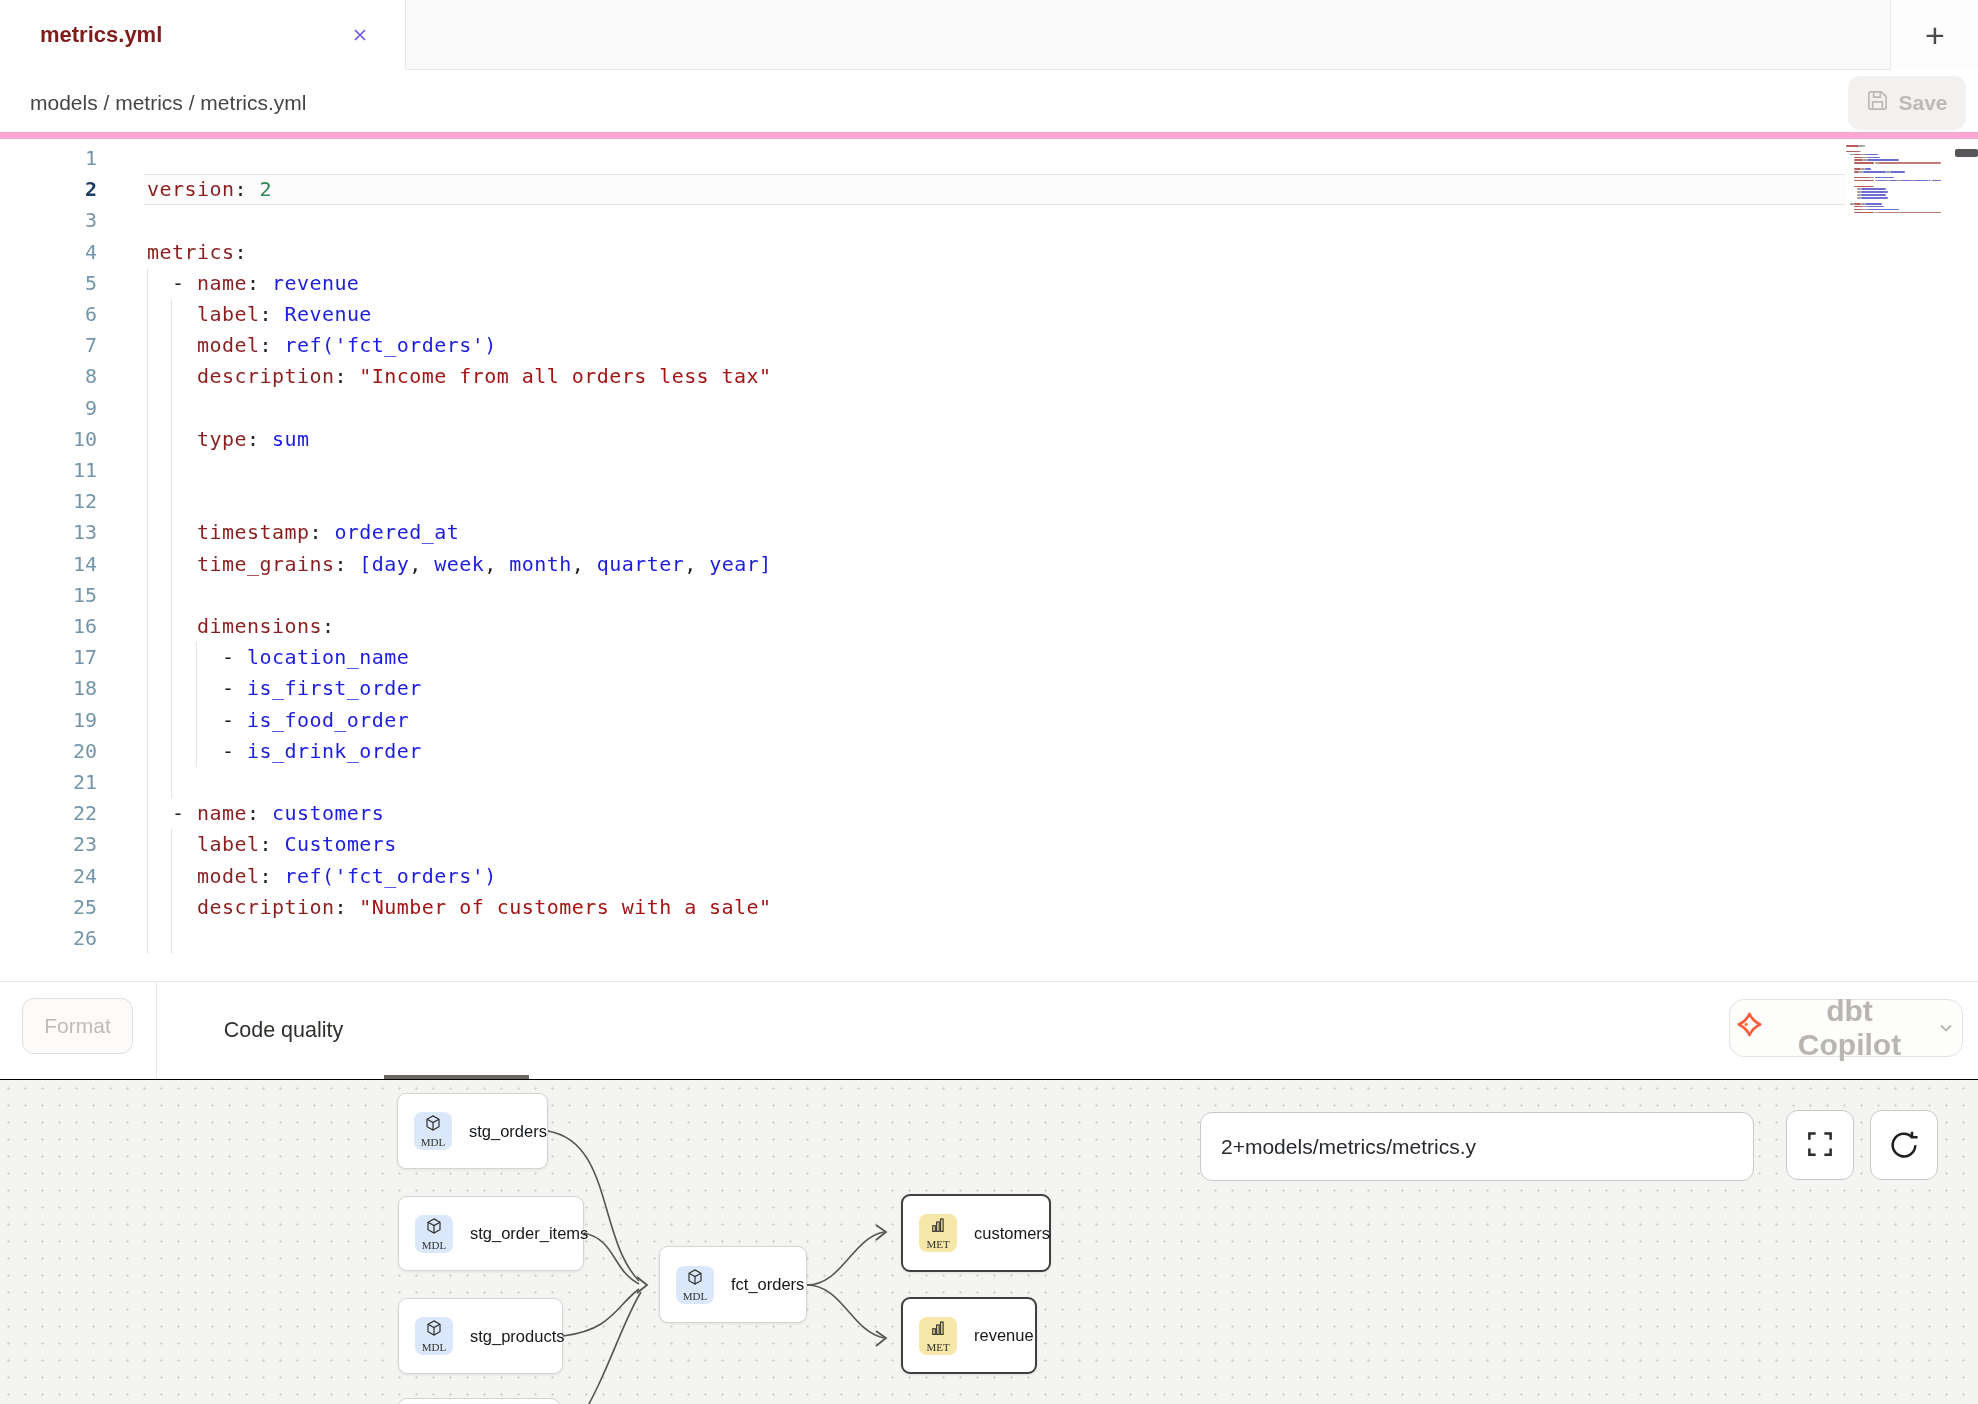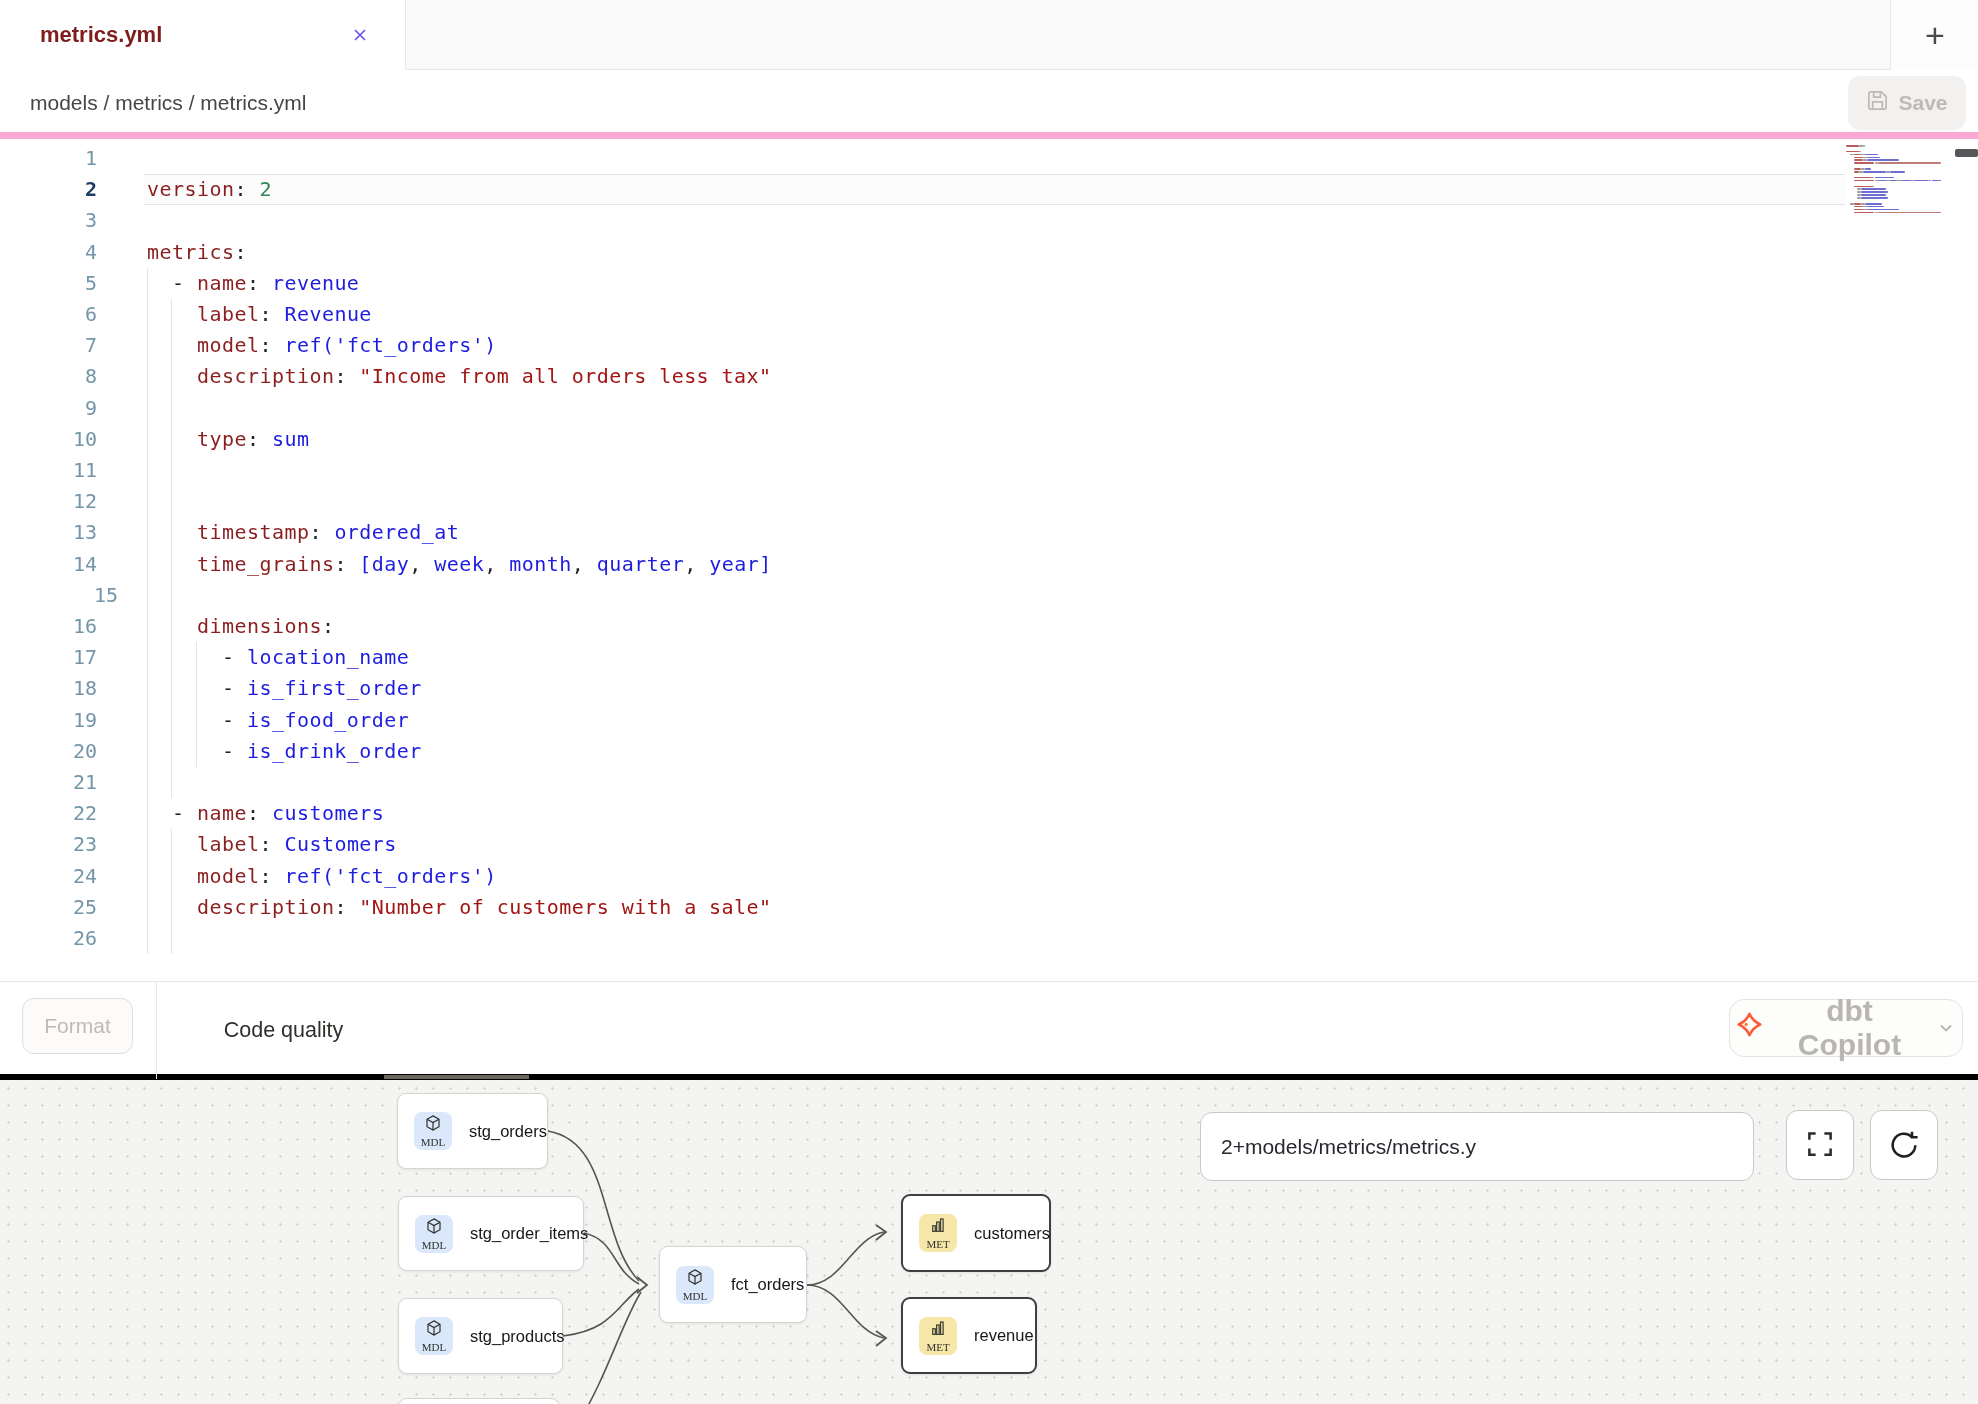--- a/index.html
+++ b/index.html
@@ -33,21 +33,21 @@
       font-family:"DejaVu Sans Mono","Liberation Mono",monospace;font-size:20px;letter-spacing:.45px;z-index:3;}
   .tk-k{color:#8b1f1f;} .tk-v{color:#1d1de0;} .tk-s{color:#a31515;} .tk-n{color:#2e8555;} .tk-p{color:#232323;}
   .guide{position:absolute;width:1px;background:#e5e5e5;z-index:1;}
   .curline{position:absolute;left:144px;width:1701px;background:#fcfcfc;
       border-top:1px solid #e4e4e4;border-bottom:1px solid #e4e4e4;box-sizing:border-box;z-index:0;}
   .minimap{position:absolute;left:1843px;top:3px;width:100px;height:218px;z-index:4;}
   .mmbar{position:absolute;height:1.7px;border-radius:1px;}
   .ovr-dash{position:absolute;left:1955px;top:10px;width:23px;height:8px;background:#56575b;border-radius:2px;}
   
   .btoolbar{position:absolute;left:0;top:981px;width:1978px;height:99px;background:#fff;
-      border-top:1px solid #e8e8e8;border-bottom:6px solid #000000;box-sizing:border-box;text-decoration:underline;}
+      border-top:1px solid #e8e8e8;border-bottom:1px solid #000000;box-sizing:border-box;text-decoration:underline;}
   .format-btn{position:absolute;left:22px;top:16px;width:111px;height:56px;background:#fcfbfa;
       border:1px solid #e0dedd;border-radius:12px;font-size:21px;color:#bdbab7;font-family:inherit;}
   .tb-divider{position:absolute;left:156px;top:0;width:1px;height:97px;background:#e8e8e8;}
   .tb-tab{position:absolute;top:0;height:97px;display:flex;align-items:center;justify-content:center;
       font-size:21.5px;color:#2f2f2c;cursor:pointer;background:none;border:none;font-family:inherit;}
   .tab-codequality{left:196px;width:175px;}
   .tab-lineage{left:396px;width:118px;}
   .tab-underline{position:absolute;left:384px;top:93px;width:145px;height:4px;background:#6b665f;}
   .copilot-btn{position:absolute;left:1729px;top:17px;width:234px;height:58px;background:#fdfdfc;
       border:1px solid #e5e3e1;border-radius:15px;display:flex;align-items:center;justify-content:center;gap:11px;
@@ -152,21 +152,21 @@
       <div class="guide" style="left: 146.5px; top: 378.4px; height: 31.2px;"></div>
       <div class="guide" style="left: 171.48px; top: 378.4px; height: 31.2px;"></div>
       <div class="lnum" style="top: 378.4px; line-height: 31.2px;">13</div>
       <div class="codeline" style="top: 378.4px; line-height: 31.2px;"><span>    </span><span class="tk-k">timestamp</span><span class="tk-p">: </span><span class="tk-v">ordered_at</span></div>
       <div class="guide" style="left: 146.5px; top: 409.6px; height: 31.2px;"></div>
       <div class="guide" style="left: 171.48px; top: 409.6px; height: 31.2px;"></div>
       <div class="lnum" style="top: 409.6px; line-height: 31.2px;">14</div>
       <div class="codeline" style="top: 409.6px; line-height: 31.2px;"><span>    </span><span class="tk-k">time_grains</span><span class="tk-p">: </span><span class="tk-v">[</span><span class="tk-v">day</span><span class="tk-p">, </span><span class="tk-v">week</span><span class="tk-p">, </span><span class="tk-v">month</span><span class="tk-p">, </span><span class="tk-v">quarter</span><span class="tk-p">, </span><span class="tk-v">year</span><span class="tk-v">]</span></div>
       <div class="guide" style="left: 146.5px; top: 440.8px; height: 31.2px;"></div>
       <div class="guide" style="left: 171.48px; top: 440.8px; height: 31.2px;"></div>
-      <div class="lnum" style="top: 440.8px; line-height: 31.2px; padding-left: 21px;">15</div>
+      <div class="lnum" style="top: 440.8px; line-height: 31.2px;">15</div>
       <div class="codeline" style="top: 440.8px; line-height: 31.2px;"><span></span></div>
       <div class="guide" style="left: 146.5px; top: 472px; height: 31.2px;"></div>
       <div class="guide" style="left: 171.48px; top: 472px; height: 31.2px;"></div>
       <div class="lnum" style="top: 472px; line-height: 31.2px;">16</div>
       <div class="codeline" style="top: 472px; line-height: 31.2px;"><span>    </span><span class="tk-k">dimensions</span><span class="tk-p">:</span></div>
       <div class="guide" style="left: 146.5px; top: 503.2px; height: 31.2px;"></div>
       <div class="guide" style="left: 171.48px; top: 503.2px; height: 31.2px;"></div>
       <div class="guide" style="left: 196.46px; top: 503.2px; height: 31.2px;"></div>
       <div class="lnum" style="top: 503.2px; line-height: 31.2px;">17</div>
       <div class="codeline" style="top: 503.2px; line-height: 31.2px;"><span>      </span><span class="tk-p">- </span><span class="tk-v">location_name</span></div>

